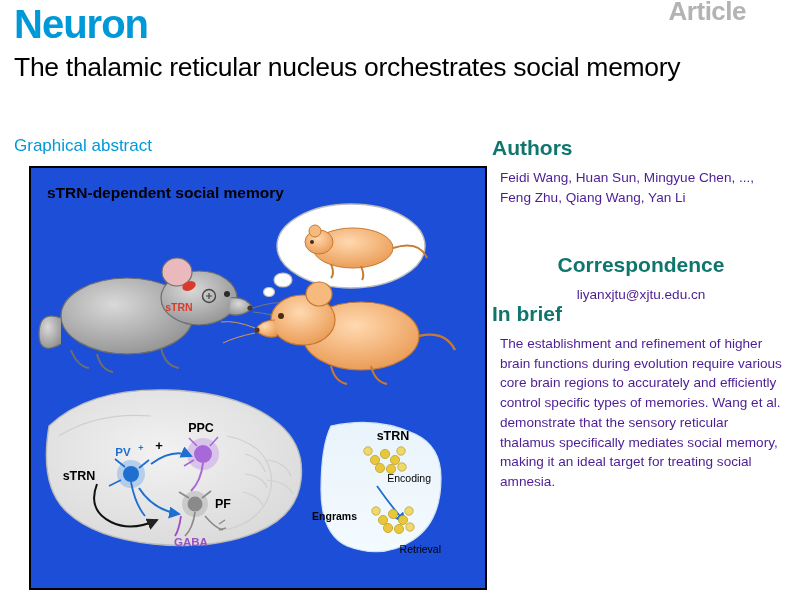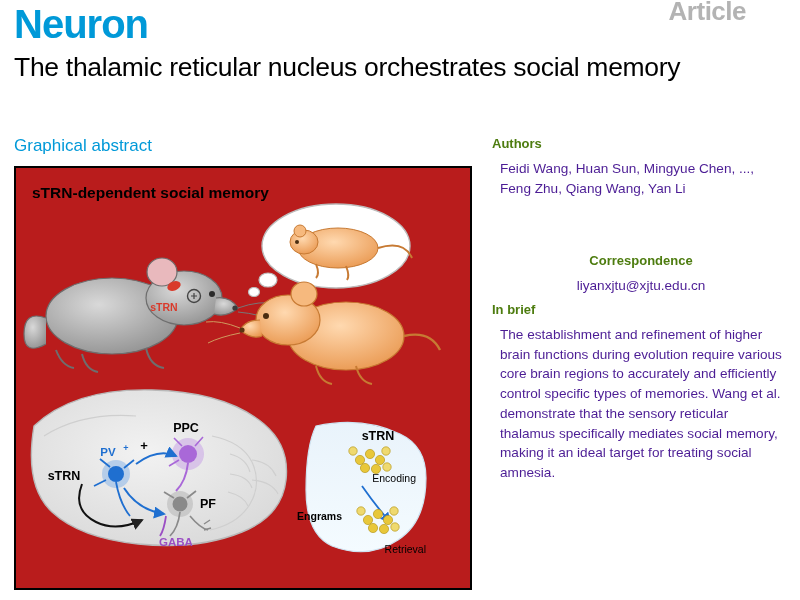--- a/index.html
+++ b/index.html
@@ -51,37 +51,37 @@
     position: absolute;
     left: 14px; top: 136px;
     font-size: 17px;
     color: #0099d8;
     font-weight: normal;
     text-align: center;
   }
 
   .figure-box {
     position: absolute;
-    left: 14px; top: 166px;
+    left: 29px; top: 166px;
     width: 458px; height: 424px;
     border: 2px solid #000;
-    background: #b91c1c;
+    background: #1d4ed8;
     overflow: hidden;
   }
   .fig-title {
     position: absolute;
     left: 16px; top: 16px;
     font-size: 15.5px;
     font-weight: bold;
     color: #000;
   }
   .rcol { position: absolute; left: 492px; width: 298px; }
   .sec-head {
-    font-size: 13px;
-    color: #4d7c0f;
+    font-size: 21px;
+    color: #0f766e;
     font-weight: bold;
     margin: 0 0 6px 0;
   }
   .body-text {
     font-size: 13.6px;
     line-height: 1.45;
     color: #4c1d95;
     margin: 8px;
   }
   #authors-block { top: 136px; }

